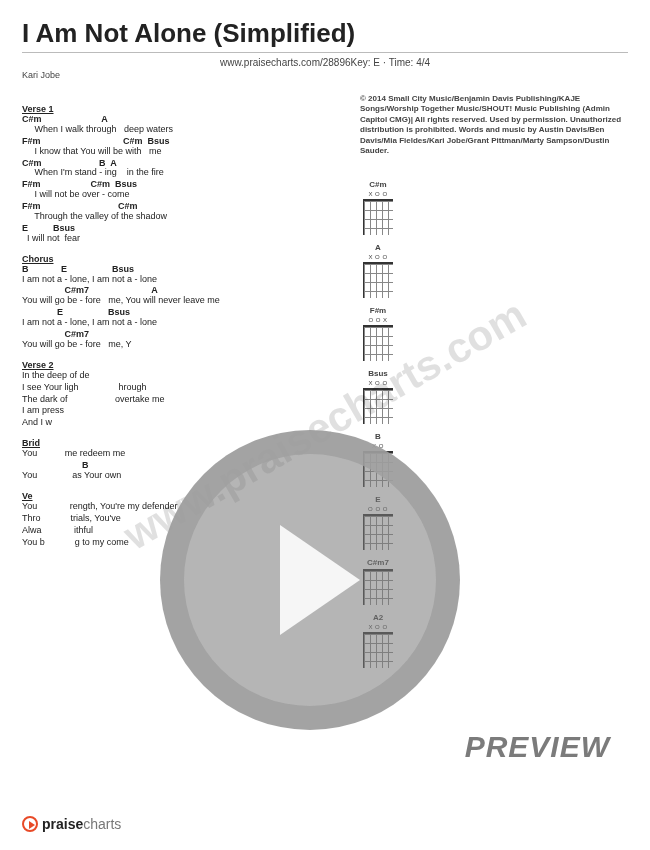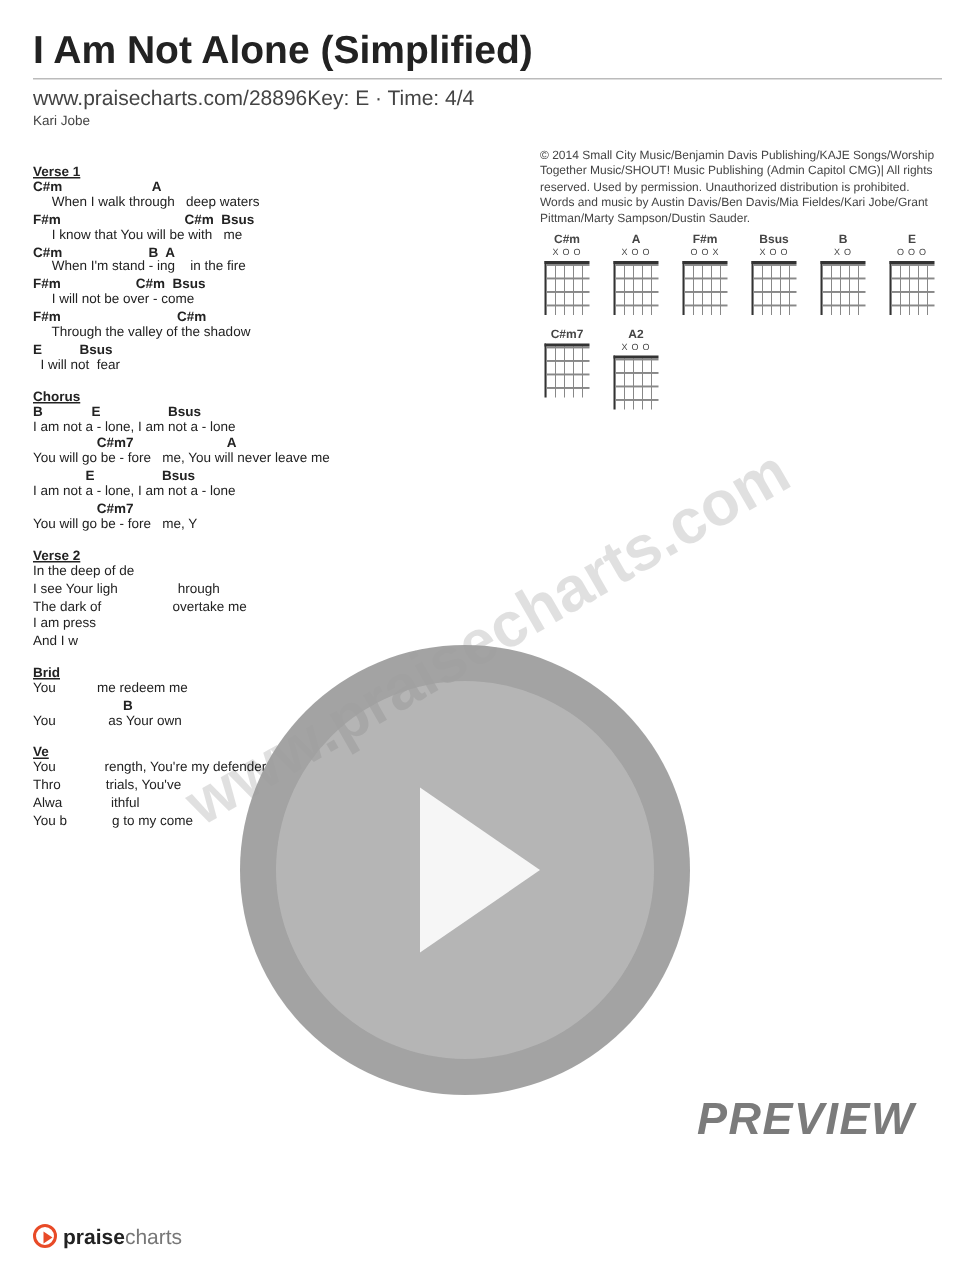--- a/index.html
+++ b/index.html
@@ -18,22 +18,22 @@
     font-weight: bold;
     margin-bottom: 3px;
   }
   .hr {
     border: none;
     border-top: 1px solid #bbb;
     margin-bottom: 4px;
   }
   .meta-row {
     display: flex;
-    justify-content: flex-start;
-    font-size: 14px;
+    justify-content: center;
+    font-size: 10px;
     color: #444;
     margin-bottom: 2px;
   }
   .artist {
     font-size: 9px;
     color: #444;
     margin-bottom: 14px;
   }
   .content-area {
     display: flex;
@@ -64,26 +64,28 @@
   }
   .lyric-line {
     font-size: 9px;
     white-space: pre;
     line-height: 1.1;
     margin-bottom: 2px;
   }
   .copyright {
     font-size: 8px;
     line-height: 1.3;
-    margin-bottom: 4px;
+    margin-bottom: 24px;
+    font-weight: bold;
   }
   .chord-diagrams {
     display: flex;
     flex-wrap: wrap;
     gap: 8px 10px;
+    flex-direction: column;
   }
   .chord-box {
     width: 36px;
     text-align: center;
     font-size: 8px;
   }
   .chord-name {
     font-weight: bold;
     margin-bottom: 2px;
   }

